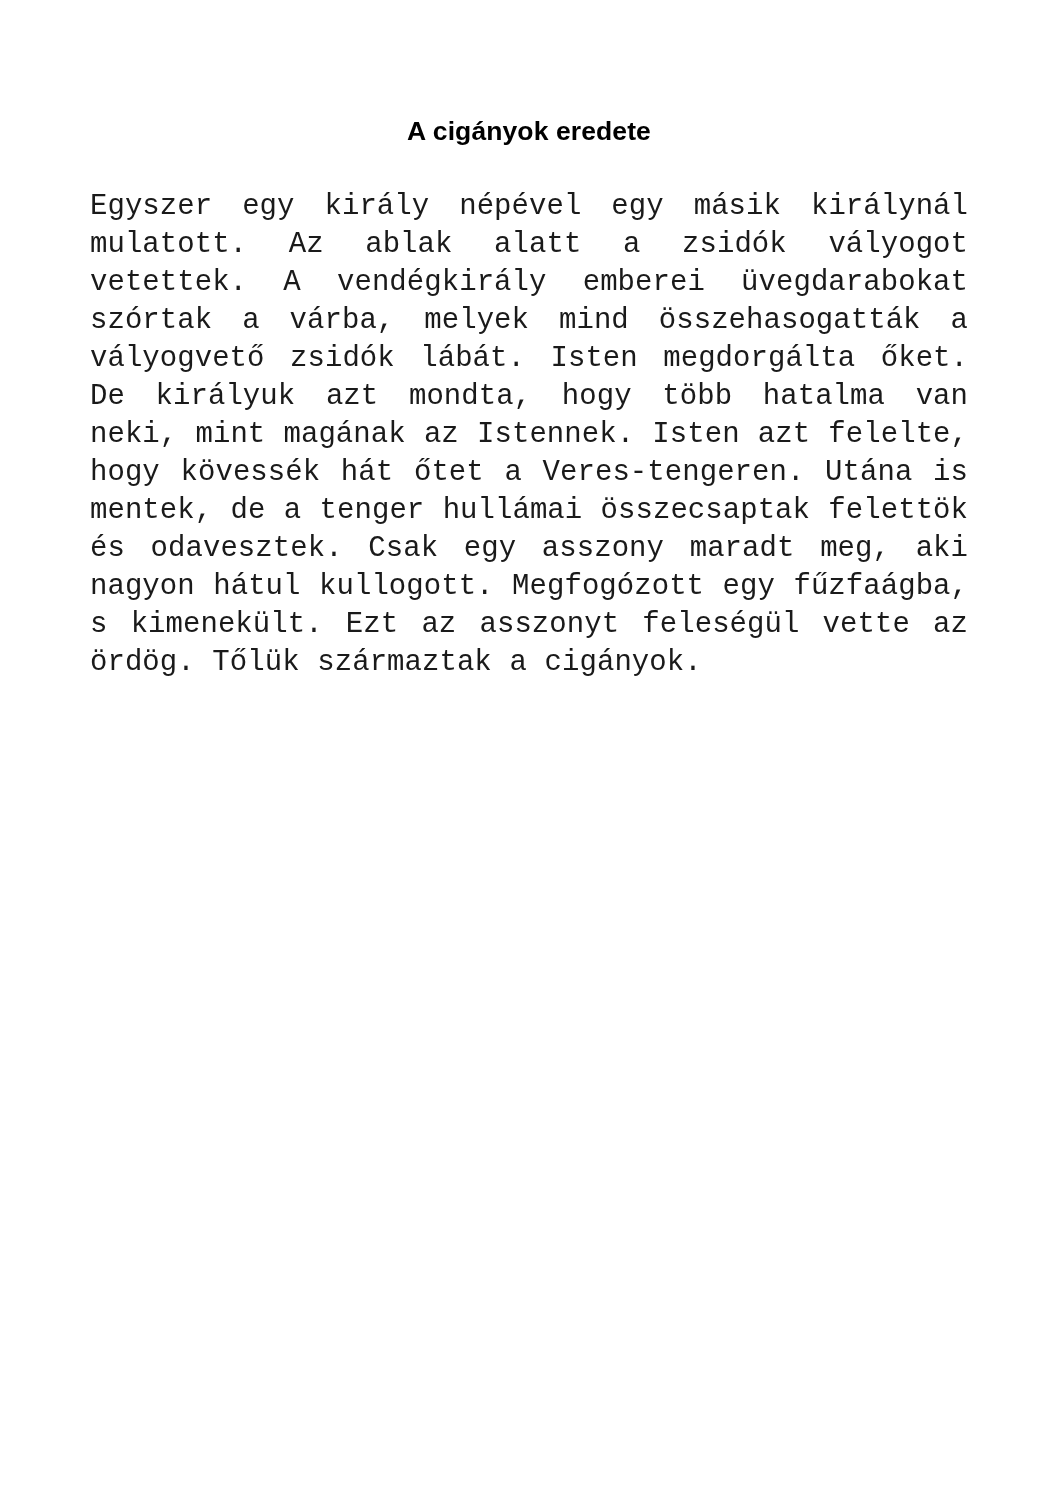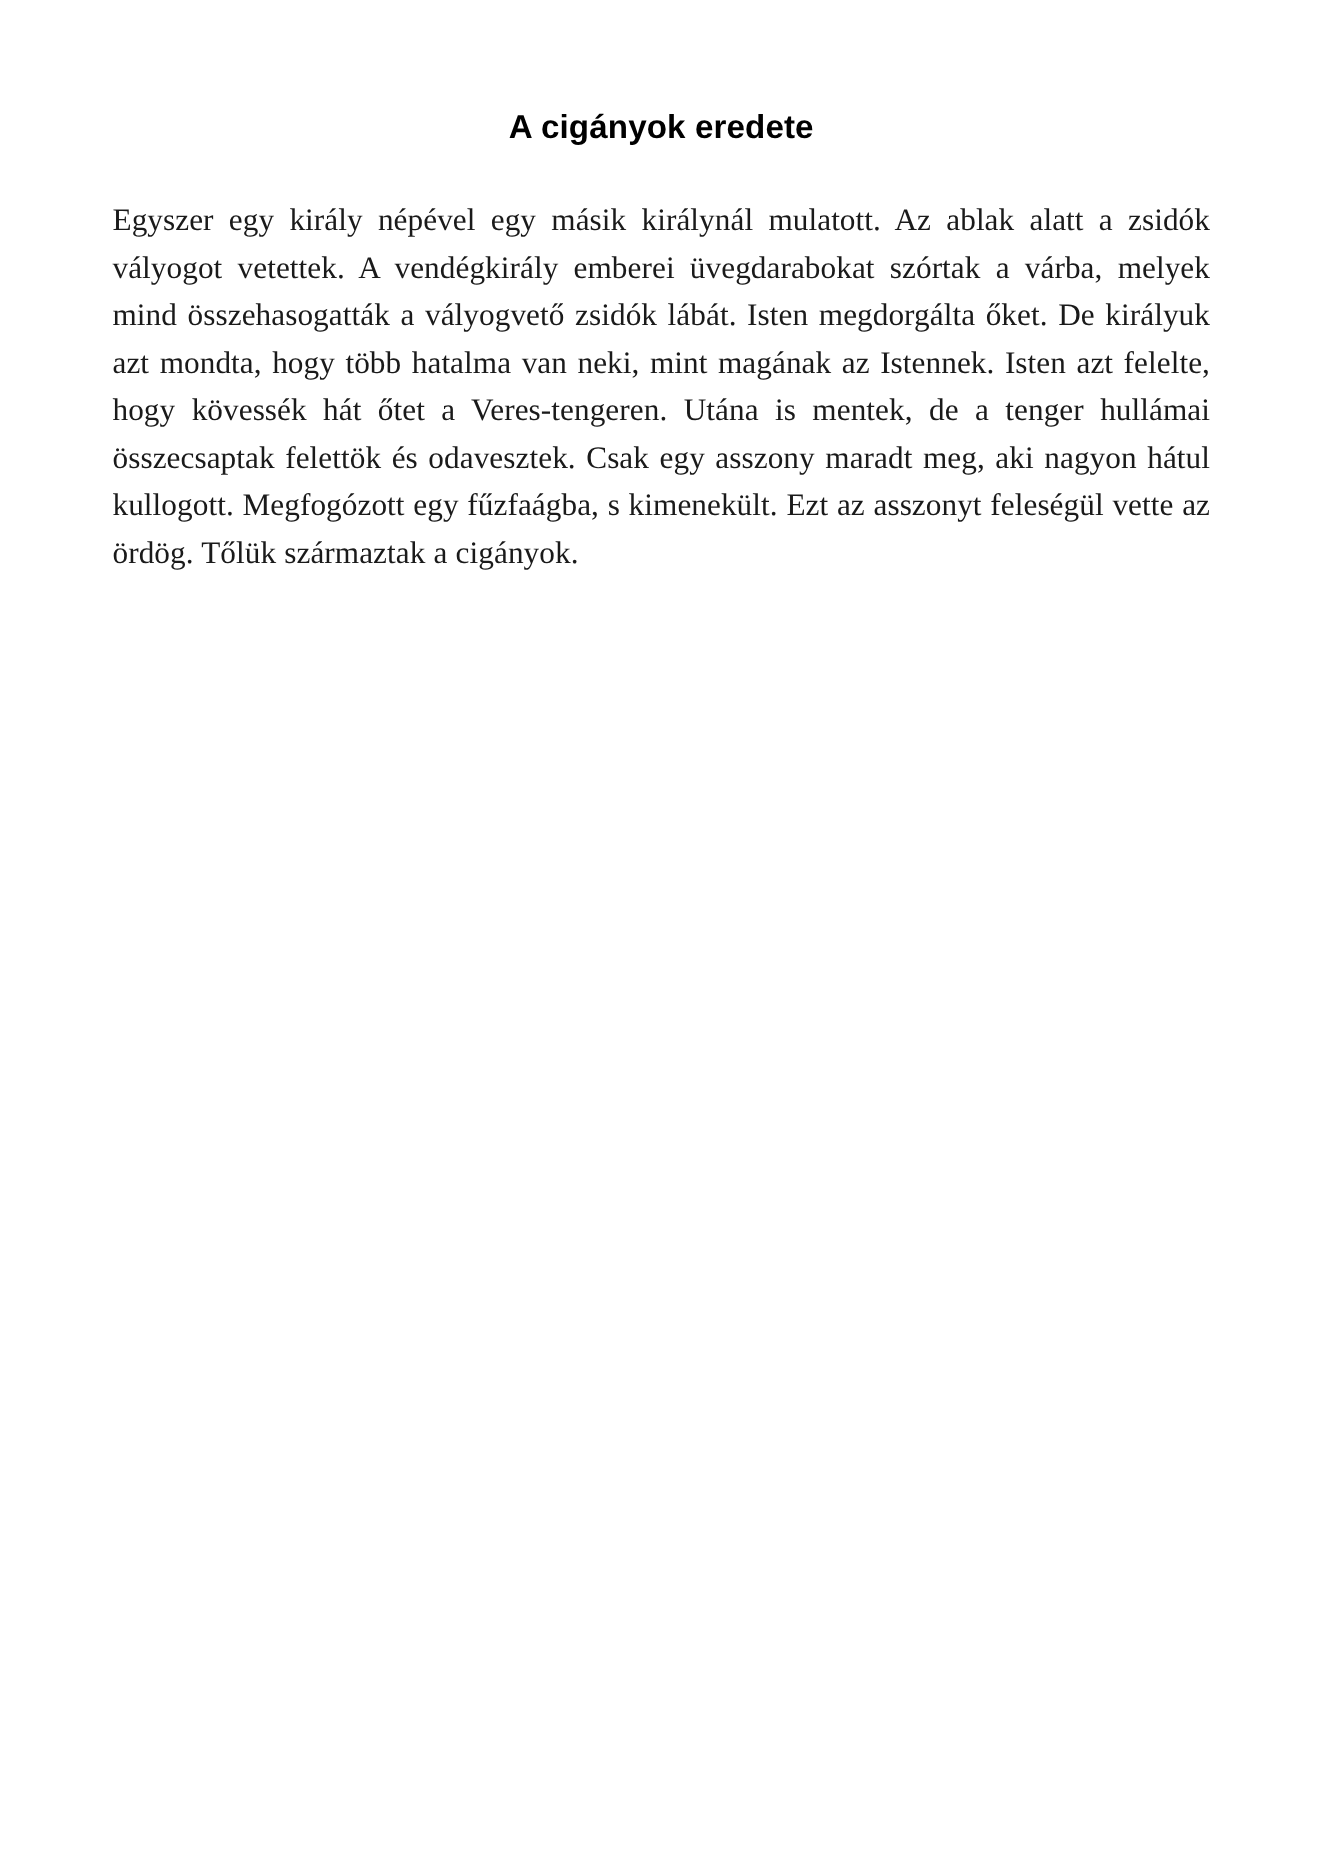--- a/index.html
+++ b/index.html
@@ -22,35 +22,35 @@
   .doc-body {
     position: absolute;
     left: 90px;
     top: 0;
     width: 878px;   
     height: 100%;
   }
 
   .doc-title {
     margin: 0;
-    padding-top: 86px;
+    padding-top: 116px;
     font-family: "Liberation Sans", sans-serif;
     font-size: 26.5px;
     font-weight: bold;
     color: #000000;
     text-align: center;
     letter-spacing: 0.1px;
     line-height: 1.18;
   }
 
   .doc-paragraph {
     margin: 0;
     padding-top: 41px;
-    font-family: Liberation Serif, serif;
-    font-size: 25px;
+    font-family: Liberation Mono, monospace;
+    font-size: 29px;
     font-weight: normal;
     color: #1a1a1a;
     text-align: justify;
     text-justify: inter-word;
     line-height: 38px;
     letter-spacing: 0.05px;
     word-spacing: 0.2px;
     hyphens: none;
   }
 </style>

